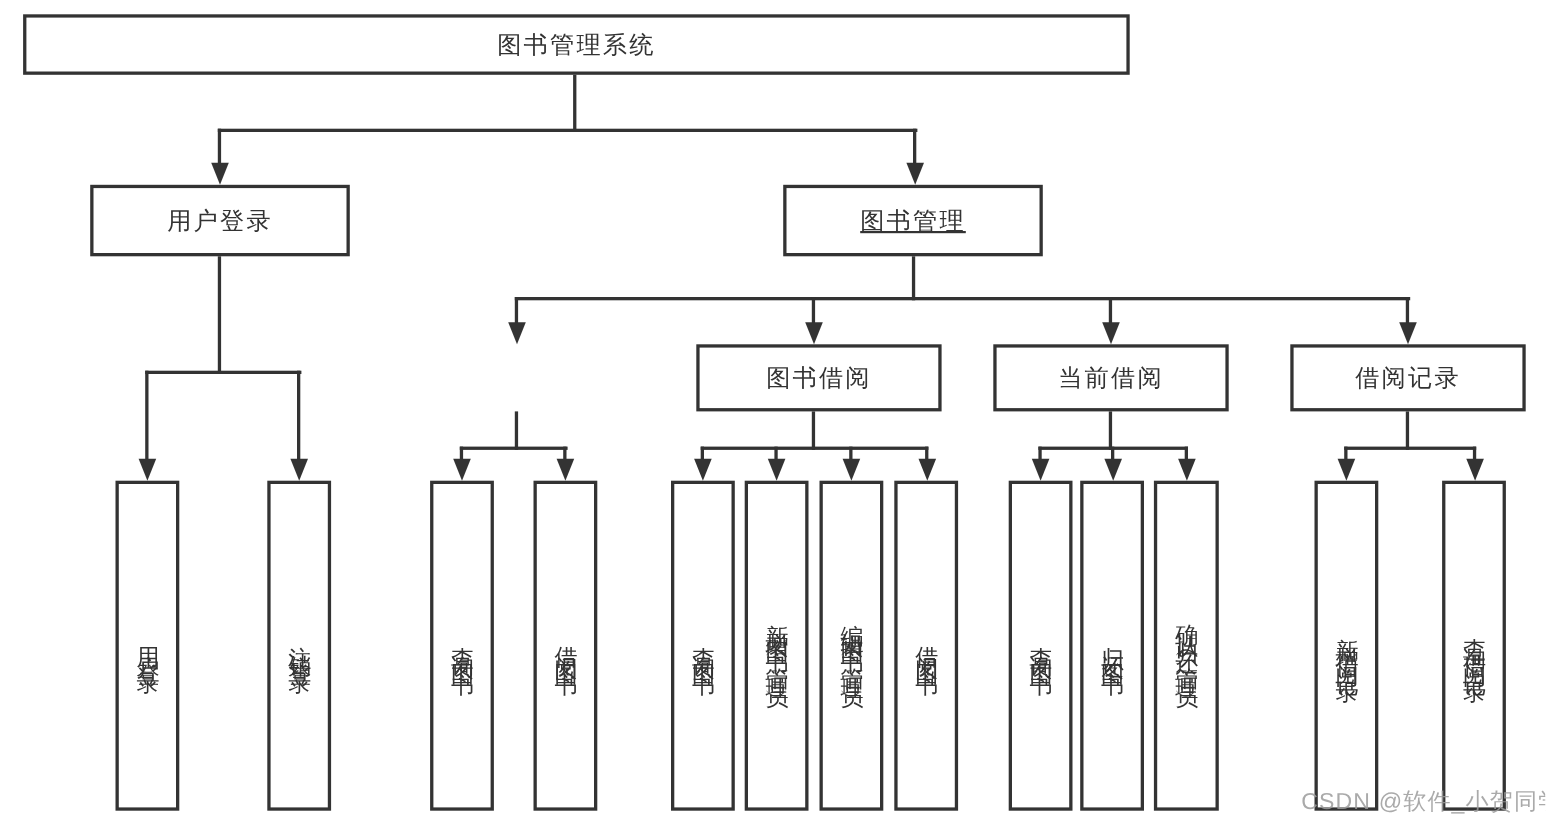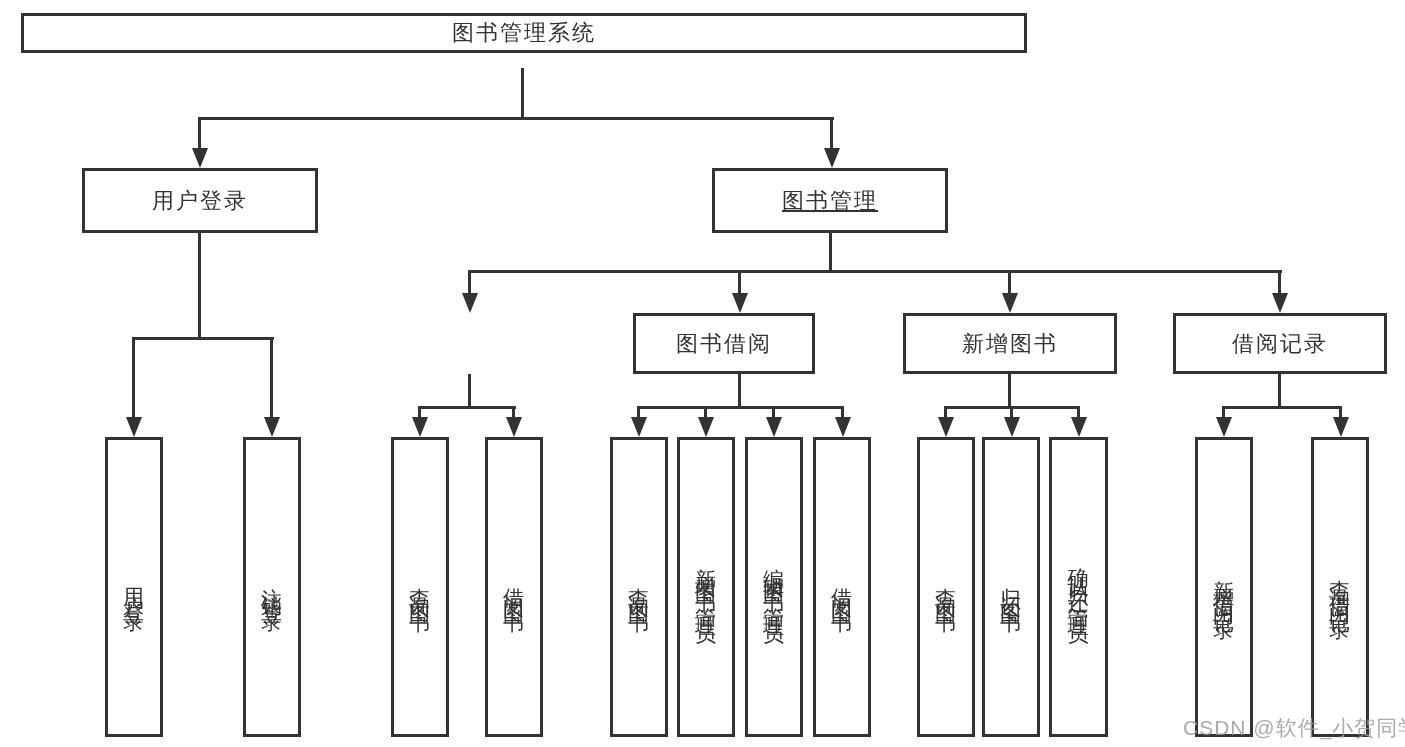--- a/index.html
+++ b/index.html
@@ -35,27 +35,27 @@
   .watermark{
     position:absolute;left:1183px;top:714px;z-index:9;
     font-size:21px;color:var(--wm);opacity:.85;letter-spacing:1px;white-space:nowrap;
   }
 </style>
 </head>
 <body>
 
 <div class="canvas">
 
-  <div class="box" style="left:21px;top:13px;width:1006px;height:40px;">图书管理系统</div>
+  <div class="box" style="left:21px;top:13px;width:1006px;height:55px;">图书管理系统</div>
 
   <div class="box" style="left:82px;top:168px;width:236px;height:65px;">用户登录</div>
   <div class="box" style="left:712px;top:168px;width:236px;height:65px;text-decoration:underline;">图书管理</div>
 
-  <div class="box" style="left:633px;top:313px;width:182px;height:61px;">图书借阅</div>
-  <div class="box" style="left:903px;top:313px;width:214px;height:61px;">新增图书</div>
+  <div class="box" style="left:633px;top:313px;width:223px;height:61px;">图书借阅</div>
+  <div class="box" style="left:903px;top:313px;width:214px;height:61px;">当前借阅</div>
   <div class="box" style="left:1173px;top:313px;width:214px;height:61px;">借阅记录</div>
 
   <div class="box vbox" style="left:105px;top:437px;width:58px;height:300px;">用户登录</div>
   <div class="box vbox" style="left:243px;top:437px;width:58px;height:300px;">注销登录</div>
 
   <div class="box vbox" style="left:391px;top:437px;width:58px;height:300px;">查询图书</div>
   <div class="box vbox" style="left:485px;top:437px;width:58px;height:300px;">借阅图书</div>
 
   <div class="box vbox" style="left:610px;top:437px;width:58px;height:300px;">查询图书</div>
   <div class="box vbox" style="left:677px;top:437px;width:58px;height:300px;">新增图书（管理员）</div>

